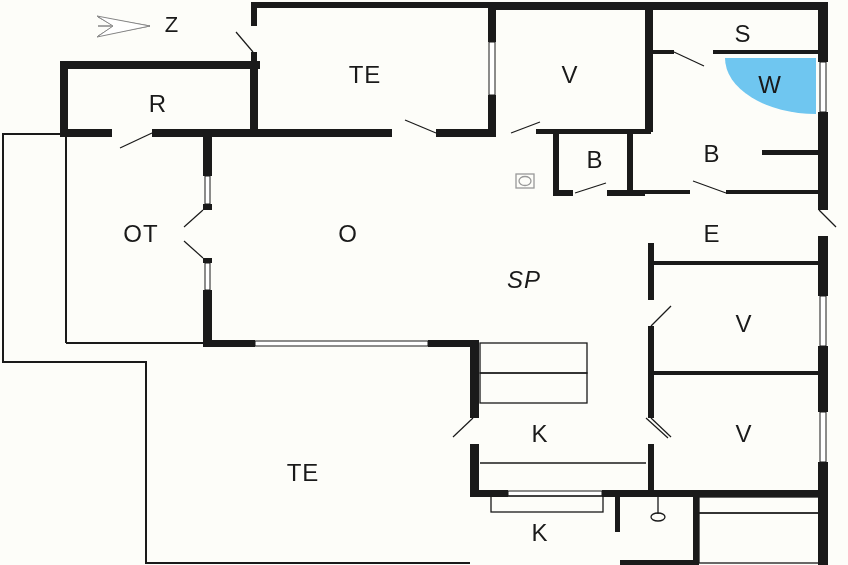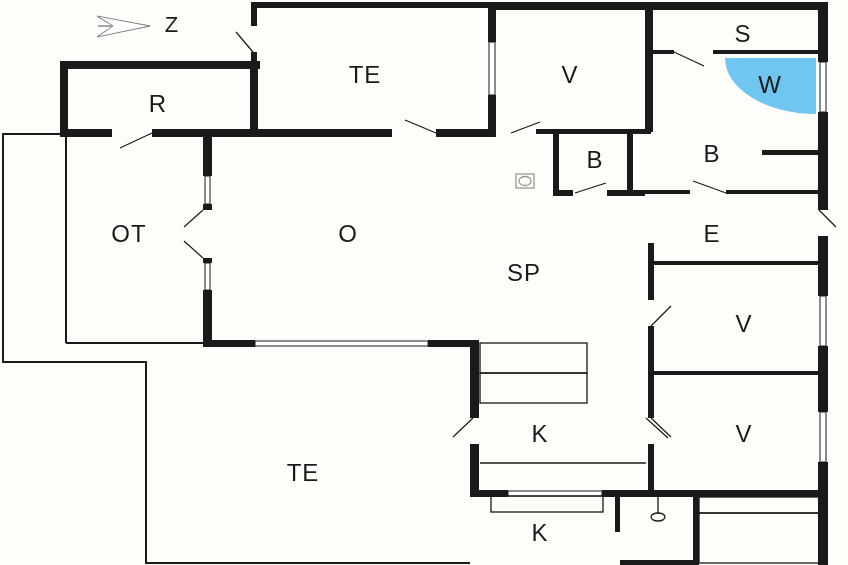--- a/index.html
+++ b/index.html
@@ -144,21 +144,21 @@
 
 <div class="label compass-letter" style="left:172px; top:25px;">Z</div>
 
 <div class="label" style="left:158px; top:104px;">R</div>
 <div class="label" style="left:365px; top:75px;">TE</div>
 <div class="label" style="left:570px; top:75px;">V</div>
 <div class="label" style="left:743px; top:34px;">S</div>
 <div class="label" style="left:770px; top:85px;">W</div>
 <div class="label" style="left:595px; top:160px;">B</div>
 <div class="label" style="left:712px; top:154px;">B</div>
-<div class="label" style="left:129px; top:234px;">OT</div>
+<div class="label" style="left:141px; top:234px;">OT</div>
 <div class="label" style="left:348px; top:234px;">O</div>
 <div class="label" style="left:712px; top:234px;">E</div>
-<div class="label" style="left:524px; top:273px;">SP</div>
+<div class="label" style="left:524px; top:280px;font-style:italic;">SP</div>
 <div class="label" style="left:744px; top:324px;">V</div>
 <div class="label" style="left:540px; top:434px;">K</div>
 <div class="label" style="left:744px; top:434px;">V</div>
 <div class="label" style="left:303px; top:473px;">TE</div>
 <div class="label" style="left:540px; top:533px;">K</div>
 
 </body></html>

